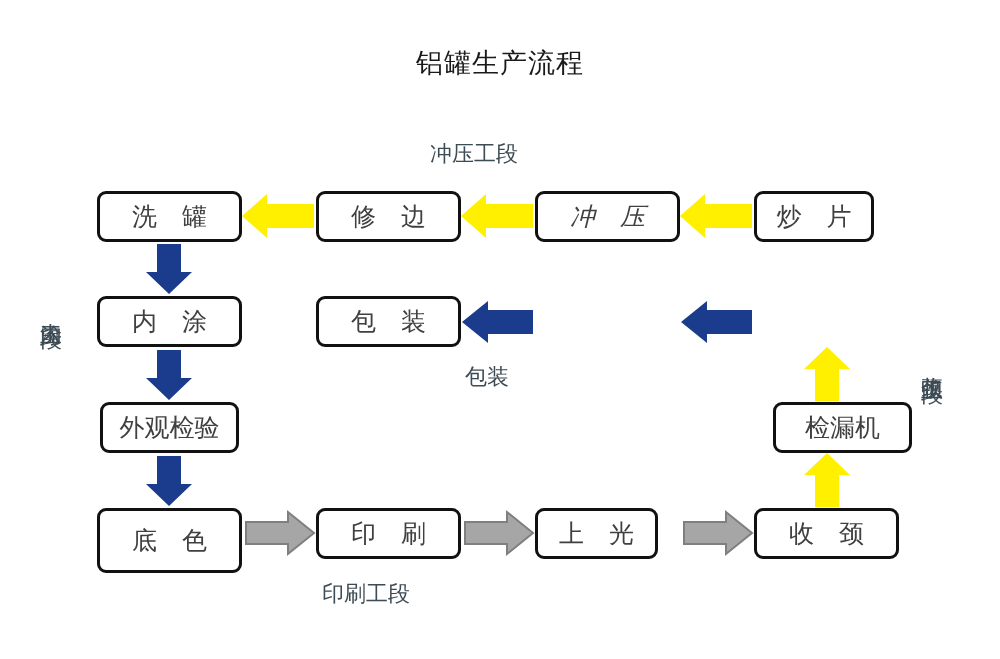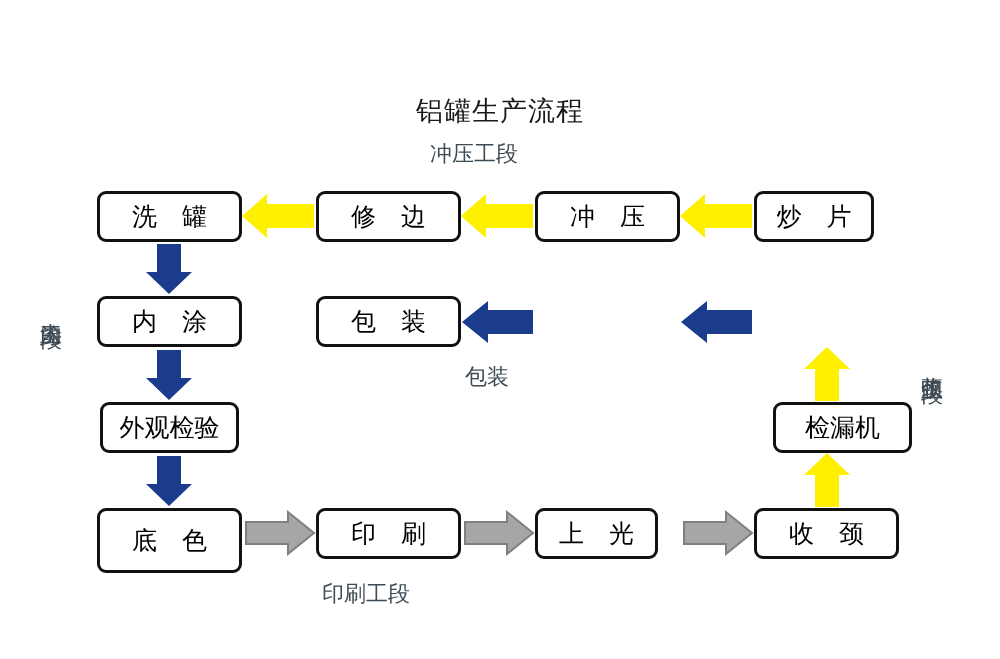--- a/index.html
+++ b/index.html
@@ -21,34 +21,33 @@
   .title {
     position: absolute;
     left: 0;
     top: 45px;
     width: 1000px;
     text-align: center;
     font-size: 27px;
     color: #1a1a1a;
     letter-spacing: 1px;
     font-weight: 400;
-    margin-top: 48px;
   }
   
   .node {
     position: absolute;
     box-sizing: border-box;
     border: 3px solid #111111;
     border-radius: 9px;
     background: #ffffff;
     display: flex;
     align-items: center;
     justify-content: center;
     font-size: 25px;
-    color: #000000;
+    color: #404040;
     font-weight: 400;
     line-height: 1;
   }
   .node.spaced {
     letter-spacing: 9px;
     text-indent: 9px;
   }
   
   .stage-label {
     position: absolute;
@@ -122,21 +121,21 @@
     <g>
       <polygon points="827,453 850,475 839,475 839,507 815,507 815,475 804,475" fill="#FFF000"></polygon>
     </g>
     <g>
       <polygon points="827,347 850,369 839,369 839,401 815,401 815,369 804,369" fill="#FFF000"></polygon>
     </g>
   </svg>
 
   <div class="node spaced" style="left:97px;  top:191px; width:145px; height:51px;">洗 罐</div>
   <div class="node spaced" style="left:316px; top:191px; width:145px; height:51px;">修 边</div>
-  <div class="node spaced" style="left:535px; top:191px; width:145px; height:51px;">冲 压</div>
+  <div class="node spaced" style="left:535px; top:191px; width:145px; height:51px;font-style:italic;">冲 压</div>
   <div class="node spaced" style="left:754px; top:191px; width:120px; height:51px;">炒 片</div>
 
   <div class="node spaced" style="left:97px;  top:296px; width:145px; height:51px;">内 涂</div>
   <div class="node spaced" style="left:316px; top:296px; width:145px; height:51px;">包 装</div>
 
   <div class="node" style="left:100px; top:402px; width:139px; height:51px;">外观检验</div>
   <div class="node" style="left:757px; top:402px; width:139px; height:51px;margin-left:16px;">检漏机</div>
 
   <div class="node spaced" style="left:97px;  top:508px; width:145px; height:65px;">底 色</div>
   <div class="node spaced" style="left:316px; top:508px; width:145px; height:51px;">印 刷</div>

